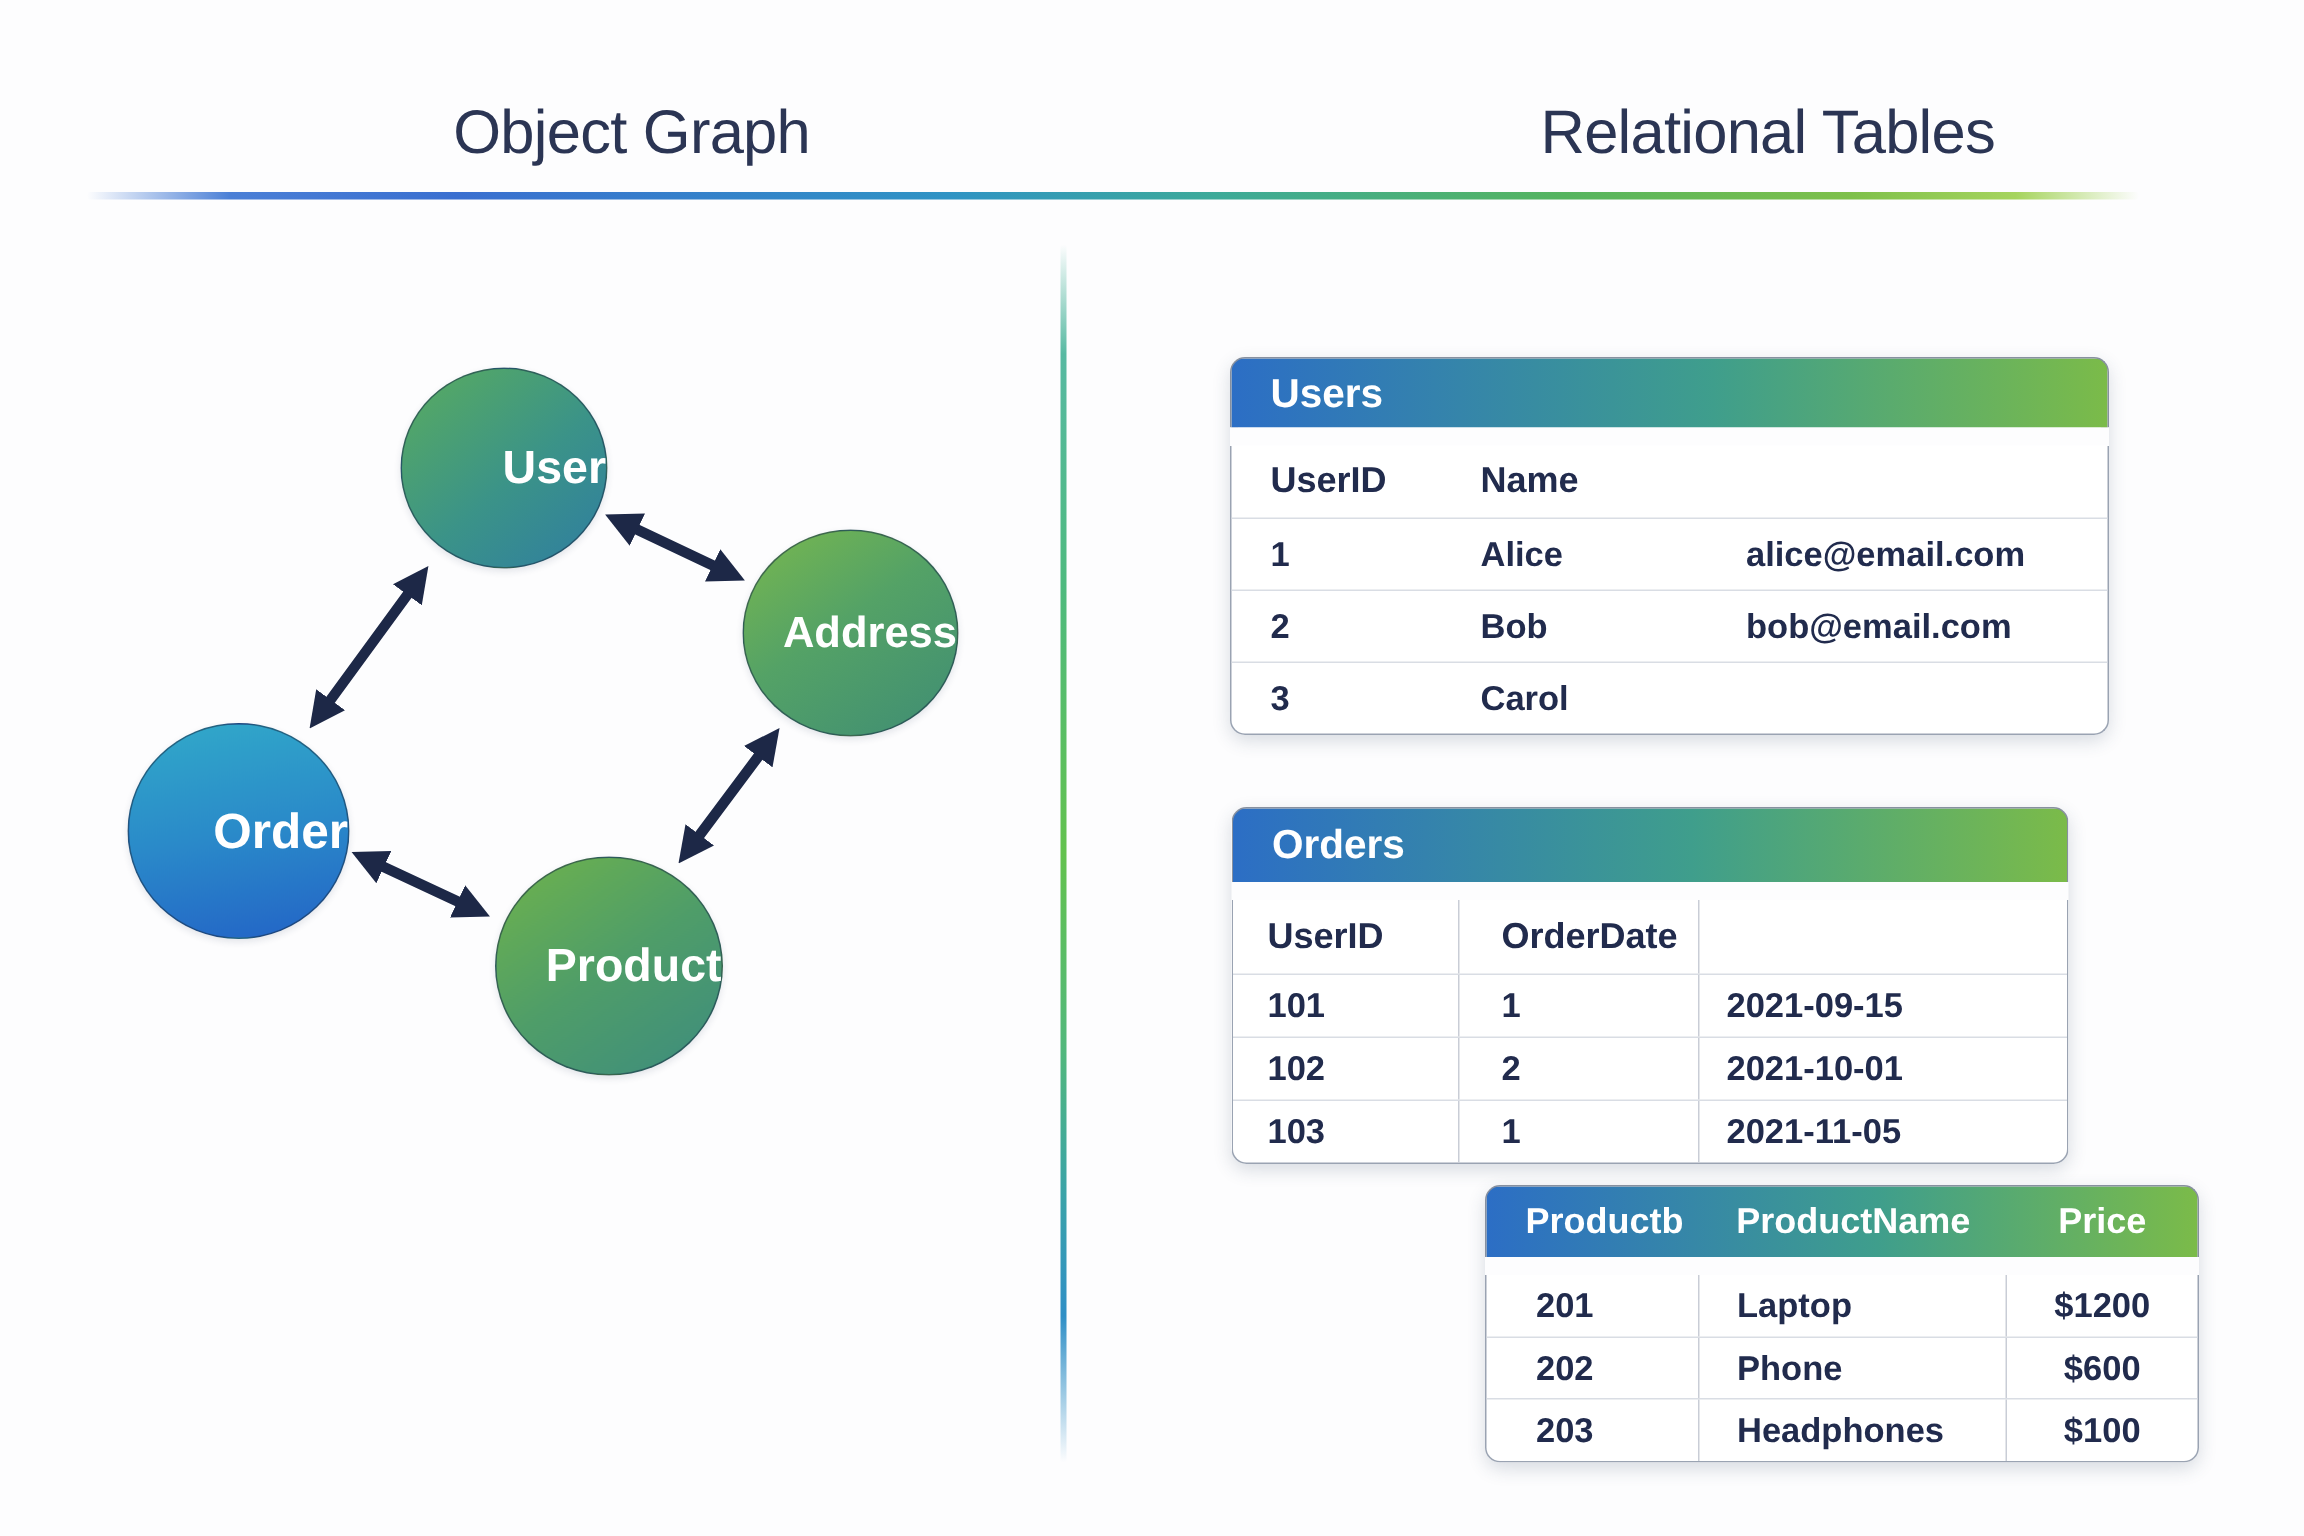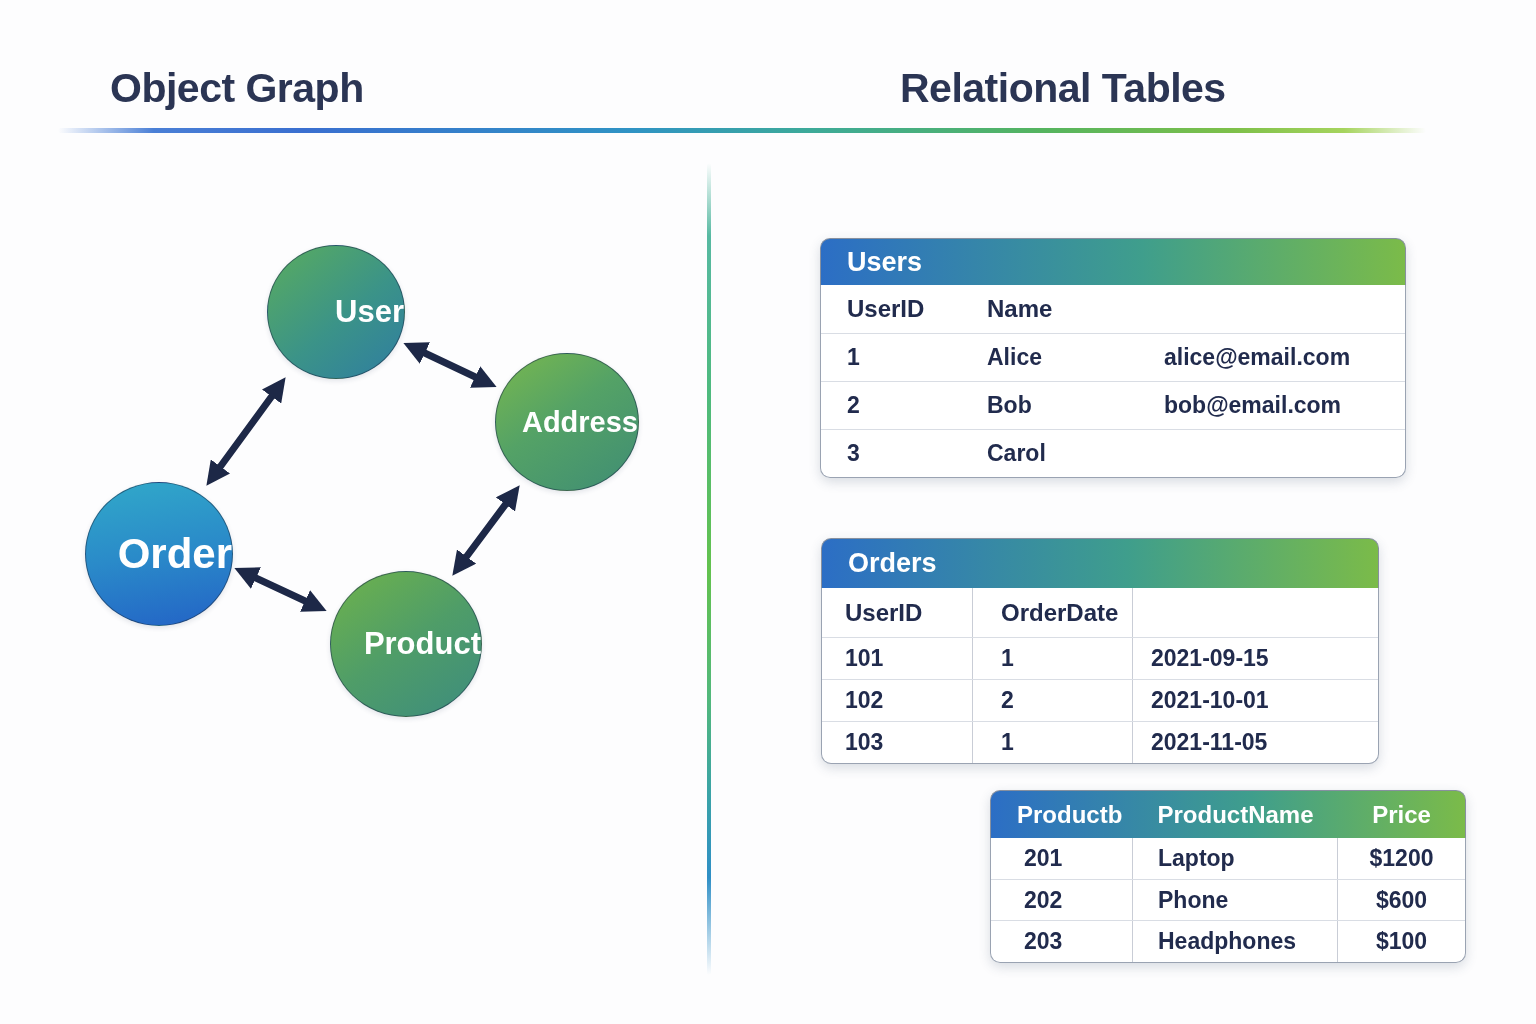--- a/index.html
+++ b/index.html
@@ -6,22 +6,22 @@
   body{
     width:1536px;height:1024px;overflow:hidden;position:relative;
     background:#fdfdfe;
     font-family:"Liberation Sans","DejaVu Sans",sans-serif;
     color:#212b4d;
   }
 
   
   .page-title{
     position:absolute;top:60px;height:56px;line-height:56px;
-    font-size:41px;font-weight:700;letter-spacing:-.5px;color:#2b3554;
-    text-align:left;white-space:nowrap;
+    font-size:41px;font-weight:400;letter-spacing:-.5px;color:#2b3554;
+    text-align:right;white-space:nowrap;
   }
   #title-left{left:110px;width:430px;}
   #title-right{left:900px;width:430px;}
 
   
   .hrule{
     position:absolute;left:58px;top:128px;width:1368px;height:5px;border-radius:3px;
     background:linear-gradient(90deg,
       rgba(255,255,255,0) 0%, #4a7fd6 7%, #3a6fd0 18%, #2f93c4 42%,
       #3daa99 55%, #55b45f 72%, #7ec04a 86%, #a6d45e 94%, rgba(255,255,255,0) 100%);
@@ -38,41 +38,41 @@
     position:absolute;border-radius:50%;
     display:flex;align-items:center;justify-content:flex-end;
     color:#ffffff;font-weight:700;
     border:1.5px solid rgba(25,45,70,.55);
     box-shadow:0 2px 5px rgba(30,50,80,.12);
   }
   #node-user   {left:267px;top:245px;width:136px;height:132px;font-size:31px;
     background:linear-gradient(140deg,#57aa62 5%,#3b9388 55%,#2f7da1 100%);}
   #node-address{left:495px;top:353px;width:142px;height:136px;font-size:29px;
     background:linear-gradient(145deg,#79b84e 0%,#54a266 45%,#3f8d74 100%);}
-  #node-order  {left:85px; top:482px;width:146px;height:142px;font-size:42px;
+  #node-order  {left:85px; top:482px;width:146px;height:142px;font-size:33px;
     background:linear-gradient(170deg,#31a9c9 0%,#2a8ac9 50%,#2363c6 100%);}
   #node-product{left:330px;top:571px;width:150px;height:144px;font-size:31px;
     background:linear-gradient(145deg,#6fb34b 0%,#4f9d68 50%,#3d8c7e 100%);}
 
   #edges{position:absolute;left:0;top:0;width:1536px;height:1024px;pointer-events:none;}
   #edges line{stroke:#1d2847;stroke-width:7;stroke-linecap:round;}
   #edges .ah{fill:#1d2847;}
 
   
   .rtable{position:absolute;border-radius:11px;
     box-shadow:0 4px 12px rgba(45,65,95,.18);}
   .thead{
     height:48px;border-radius:10px 10px 0 0;display:flex;align-items:center;
     background:linear-gradient(90deg,#2c6ec5 0%,#3f9e8c 55%,#7bbb49 100%);
     color:#fff;font-weight:800;font-size:27px;padding-left:26px;box-sizing:border-box;
     border:1px solid #87909f;border-bottom:none;
   }
   .tbody{
     background:#fff;border:1px solid #9aa3b2;border-top:none;
-    border-radius:0 0 10px 10px;overflow:hidden;
+    border-radius:0 0 10px 10px;overflow:hidden;margin-top:12px;
   }
   .trow{display:grid;align-items:center;font-size:23px;font-weight:700;color:#212b4d;box-sizing:border-box;}
   .trow + .trow{border-top:1px solid #d9dde4;}
   .trow > span{display:block;box-sizing:border-box;height:100%;display:flex;align-items:center;}
   .th{font-size:24px;font-weight:700;}
 
   
   #users-table{left:820px;top:238px;width:586px;}
   #users-table .thead{height:47px;}
   #users-table .trow{height:48px;grid-template-columns:135px 175px 1fr;}

